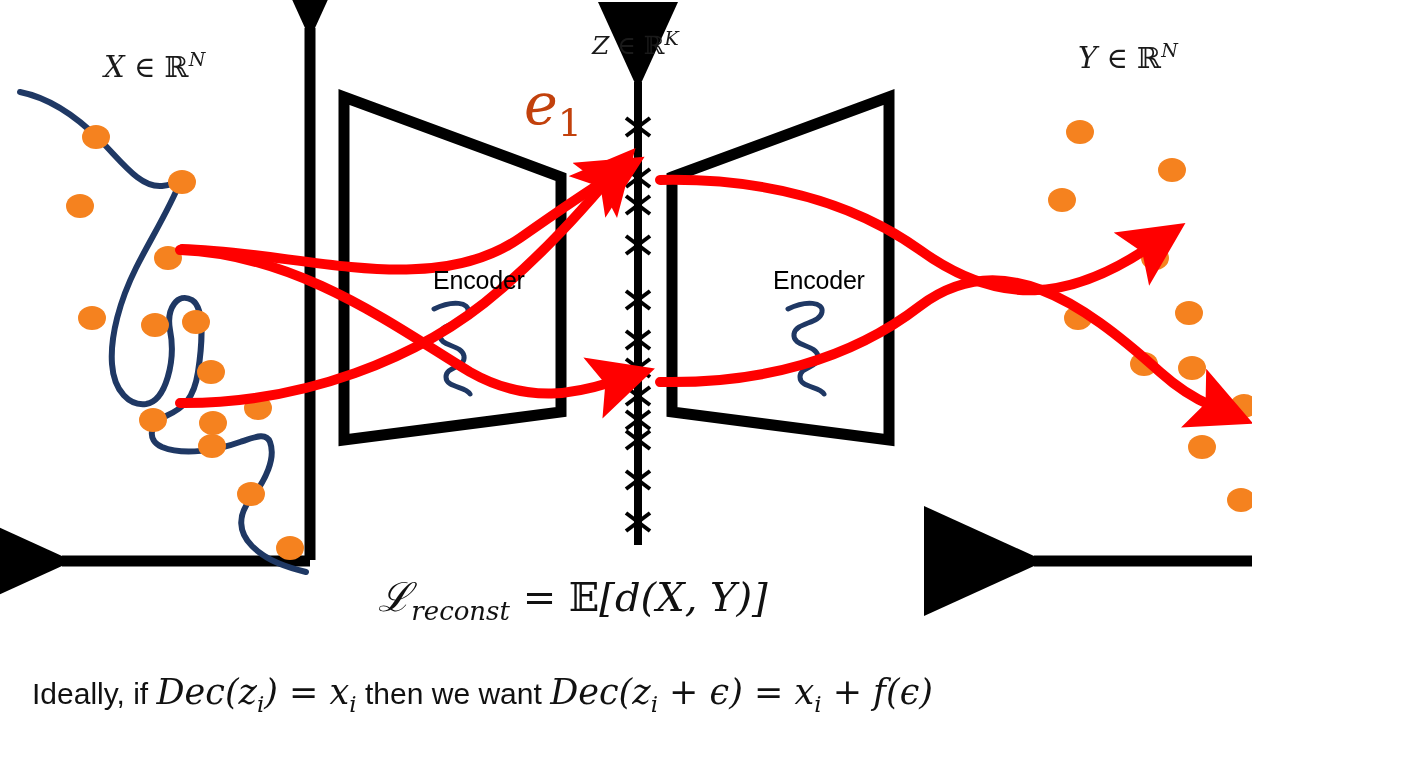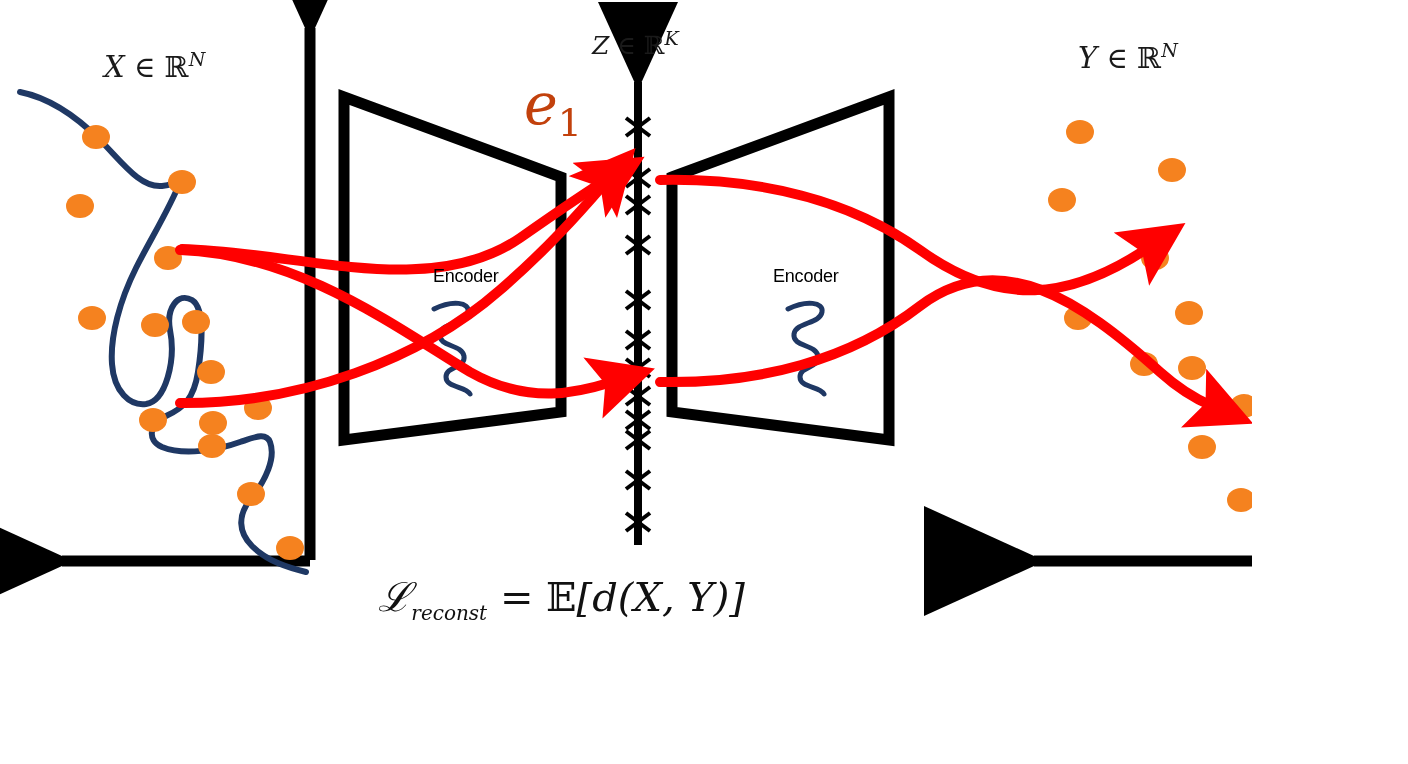--- a/index.html
+++ b/index.html
@@ -38,21 +38,21 @@
   .mathlbl .up {
     font-style: normal;
   }
   .sup {
     font-size: 19px;
     vertical-align: super;
     font-style: italic;
   }
   .blocklbl {
     font-family: "Liberation Sans", sans-serif;
-    font-size: 18px;
+    font-size: 25px;
     color: #000000;
     letter-spacing: -0.2px;
   }
   #e1-label {
     font-family: "DejaVu Serif", "Liberation Serif", serif;
     font-style: italic;
     font-size: 57px;
     color: #c2410c;
     line-height: 1;
   }
@@ -64,21 +64,21 @@
   #loss-eq {
     font-family: "DejaVu Serif", "Liberation Serif", serif;
     font-size: 40px;
     color: #111111;
     font-style: italic;
   }
   #loss-eq .up {
     font-style: normal;
   }
   #loss-eq .sub {
-    font-size: 20px;
+    font-size: 26px;
     vertical-align: sub;
   }
   #caption {
     position: absolute;
     left: 32px;
     top: 672px;
     width: 1360px;
     font-size: 31px;
     color: #111111;
     white-space: nowrap;
@@ -262,14 +262,15 @@
   <div class="lbl mathlbl" id="y-label" style="left:1078px; top:39px;"><span>Y</span> <span class="up">∈</span> <span class="up">ℝ</span><span class="sup">N</span></div>
 
   <div class="lbl" id="e1-label" style="left:524px; top:76px;"><span>e</span><span class="sub">1</span></div>
 
   <div class="lbl blocklbl" id="encoder-label" style="left:433px; top:266px;">Encoder</div>
 
   <div class="lbl blocklbl" id="decoder-label" style="left:773px; top:266px;">Encoder</div>
 
   <div class="lbl" id="loss-eq" style="left:378px; top:568px;"><span>ℒ</span><span class="sub">reconst</span> <span class="up">=</span> <span class="up">𝔼</span><span>[d(X, Y)]</span></div>
 
+  <div id="caption"><span class="plain">Ideally, if </span><span class="m"><span>Dec(z</span><span class="sub">i</span><span>) = x</span><span class="sub">i</span></span><span class="plain"> then we want </span><span class="m"><span>Dec(z</span><span class="sub">i</span><span> + ϵ) = x</span><span class="sub">i</span><span> + f(ϵ)</span></span></div>
 
 </div>
 
 </body></html>

